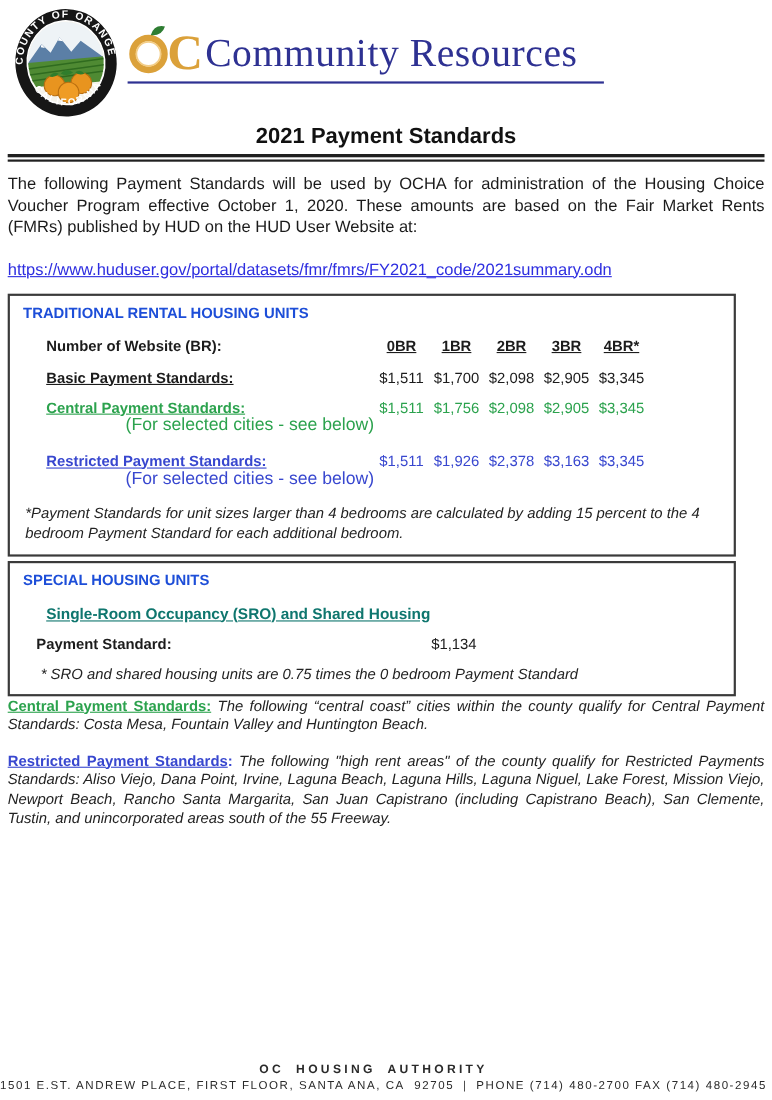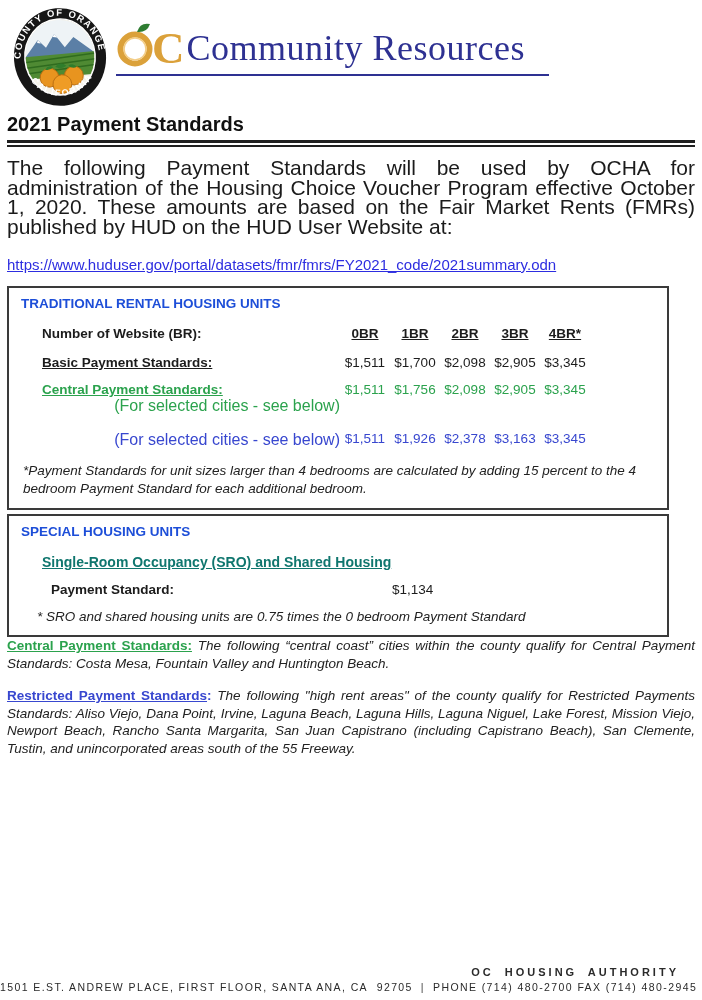--- a/index.html
+++ b/index.html
@@ -11,23 +11,23 @@
   
   .seal{position:absolute;left:13px;top:7px;width:94px;height:100px;transform:rotate(-5deg);}
   .brand{position:absolute;left:116px;top:20px;width:440px;}
   .brand-line{display:flex;align-items:flex-end;}
   .brand-o{width:38px;height:48px;margin-right:-2px;}
   .brand-c{font-family:"Liberation Serif",serif;font-size:45px;line-height:40px;color:#dba13a;font-weight:600;}
   .brand-name{font-family:"Liberation Serif",serif;font-size:36px;line-height:40px;color:#2e3192;margin-left:2px;letter-spacing:0.5px;}
   .brand-rule{height:2px;background:#2e3192;margin-top:6px;width:433px;}
   
   .content{position:absolute;left:7px;top:113px;width:688px;}
-  .doc-title{font-size:20px;font-weight:bold;text-align:left;margin:0 0 4px 0;color:#111;}
+  .doc-title{font-size:20px;font-weight:bold;text-align:center;margin:0 0 4px 0;color:#111;}
   .double-rule{height:2px;border-top:3px solid #202020;border-bottom:2px solid #202020;margin-bottom:11px;}
-  .intro{font-size:21px;line-height:19.5px;text-align:justify;margin:0;color:#1b1b1b;}
+  .intro{font-size:15px;line-height:19.5px;text-align:justify;margin:0;color:#1b1b1b;}
   .intro-link{display:block;font-size:15px;line-height:20px;color:#2d2de0;text-decoration:underline;margin-top:19px;}
   
   .box{border:2px solid #3a3a3a;width:658px;background:#fff;}
   .box1{margin-top:11px;padding:8px 0 10px 0;}
   .box2{margin-top:4px;padding:8px 0 9px 0;}
   .box-heading{font-size:13.5px;font-weight:bold;padding-left:12px;color:#1d4ed8;}
   .t-row{display:grid;grid-template-columns:331px 50px 50px 50px 50px 50px;align-items:start;}
   .t-label{padding-left:33px;font-size:13.5px;font-weight:bold;}
   .t-label .ul{text-decoration:underline;}
   .t-note{font-size:16px;font-weight:normal;text-align:right;}
@@ -35,35 +35,35 @@
   .hdr .t-cell{font-weight:bold;text-decoration:underline;}
   .row-bedrooms{margin-top:15px;}
   .row-basic{margin-top:14px;}
   .row-central{margin-top:12px;}
   .row-restricted{margin-top:16px;}
   .green, .green .t-cell, .green .t-label{color:#2ba24d;}
   .blue, .blue .t-cell, .blue .t-label{color:#3847cf;}
   .footnote{font-style:italic;font-size:13.5px;line-height:18px;padding:0 14px;margin-top:13px;color:#222;}
   .sub-underlined{font-size:14px;font-weight:bold;text-decoration:underline;padding-left:33px;margin-top:15px;color:#0f766e;}
   .sro-row{display:grid;grid-template-columns:383px auto;margin-top:12px;}
-  .sro-label{padding-left:42px;font-size:13.5px;font-weight:bold;}
+  .sro-label{padding-left:24px;font-size:13.5px;font-weight:bold;}
   .sro-value{font-size:13.5px;}
   .box2 .footnote{margin-top:11px;padding-left:28px;}
   
   .qual-para{font-size:13.5px;line-height:17.5px;text-align:justify;margin:0;color:#222;}
   .para-central{}
   .para-restricted{margin-top:15px;}
   .lead{font-weight:bold;text-decoration:underline;font-style:normal;}
   .lead-colon{font-weight:bold;font-style:normal;}
   .qual-body{font-style:italic;}
   .lead.g{color:#2ba24d;}
   .lead.b{color:#3847cf;}
   .lead-colon.b{color:#3847cf;}
   
-  .footer{position:absolute;left:0;bottom:7px;width:679px;text-align:right;color:#2a2a2a;}
+  .footer{position:absolute;left:0;bottom:7px;width:679px;text-align:center;color:#2a2a2a;}
   .footer-org{font-size:11px;font-weight:bold;letter-spacing:3px;word-spacing:5px;}
   .footer-line{font-size:10.5px;letter-spacing:1.4px;margin-top:3px;white-space:nowrap;}
   .footer-sep{margin:0 8px;color:#444;}
 </style>
 </head>
 <body>
 
 <div class="page">
 
   <svg class="seal" viewBox="0 0 100 106">
@@ -143,20 +143,21 @@
         </div>
         <div class="t-cell">$1,511</div>
         <div class="t-cell">$1,756</div>
         <div class="t-cell">$2,098</div>
         <div class="t-cell">$2,905</div>
         <div class="t-cell">$3,345</div>
       </div>
 
       <div class="t-row row-restricted blue">
         <div class="t-label">
+          <span class="ul">Restricted Payment Standards:</span>
           <div class="t-note">(For selected cities - see below)</div>
         </div>
         <div class="t-cell">$1,511</div>
         <div class="t-cell">$1,926</div>
         <div class="t-cell">$2,378</div>
         <div class="t-cell">$3,163</div>
         <div class="t-cell">$3,345</div>
       </div>
 
       <div class="footnote">*Payment Standards for unit sizes larger than 4 bedrooms are calculated by adding 15 percent to the 4 bedroom Payment Standard for each additional bedroom.</div>

